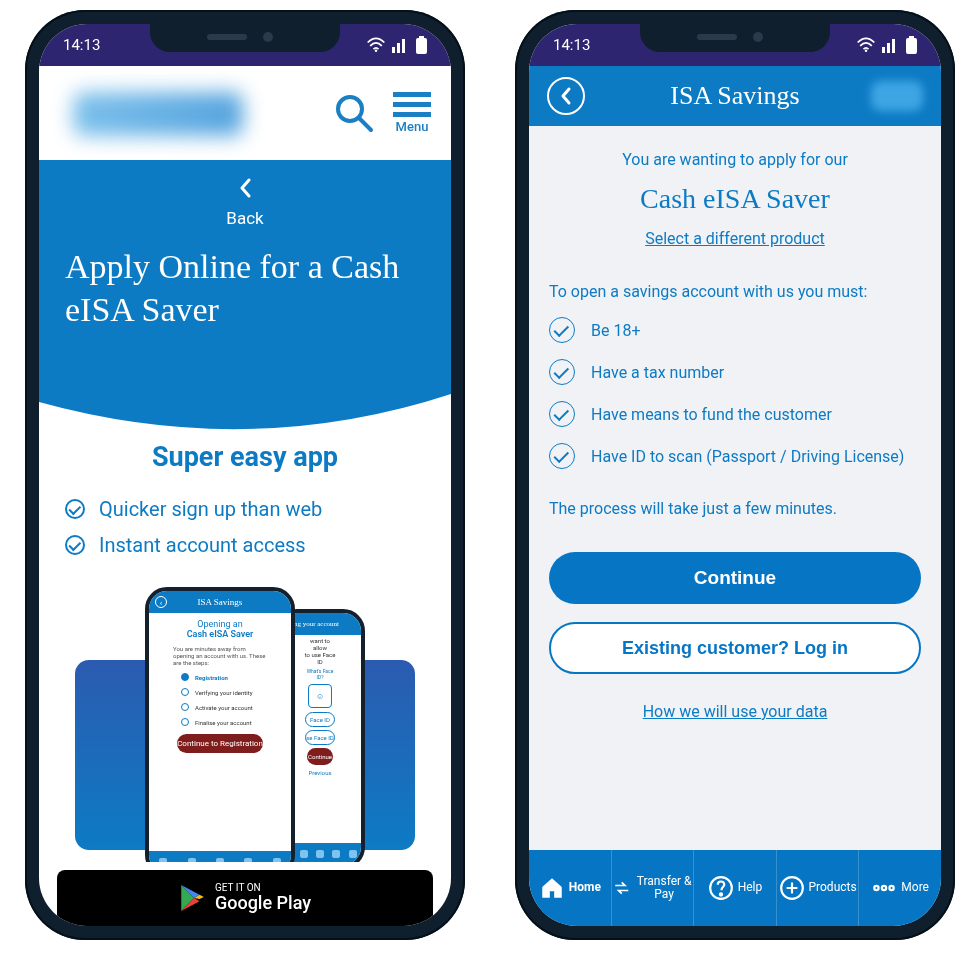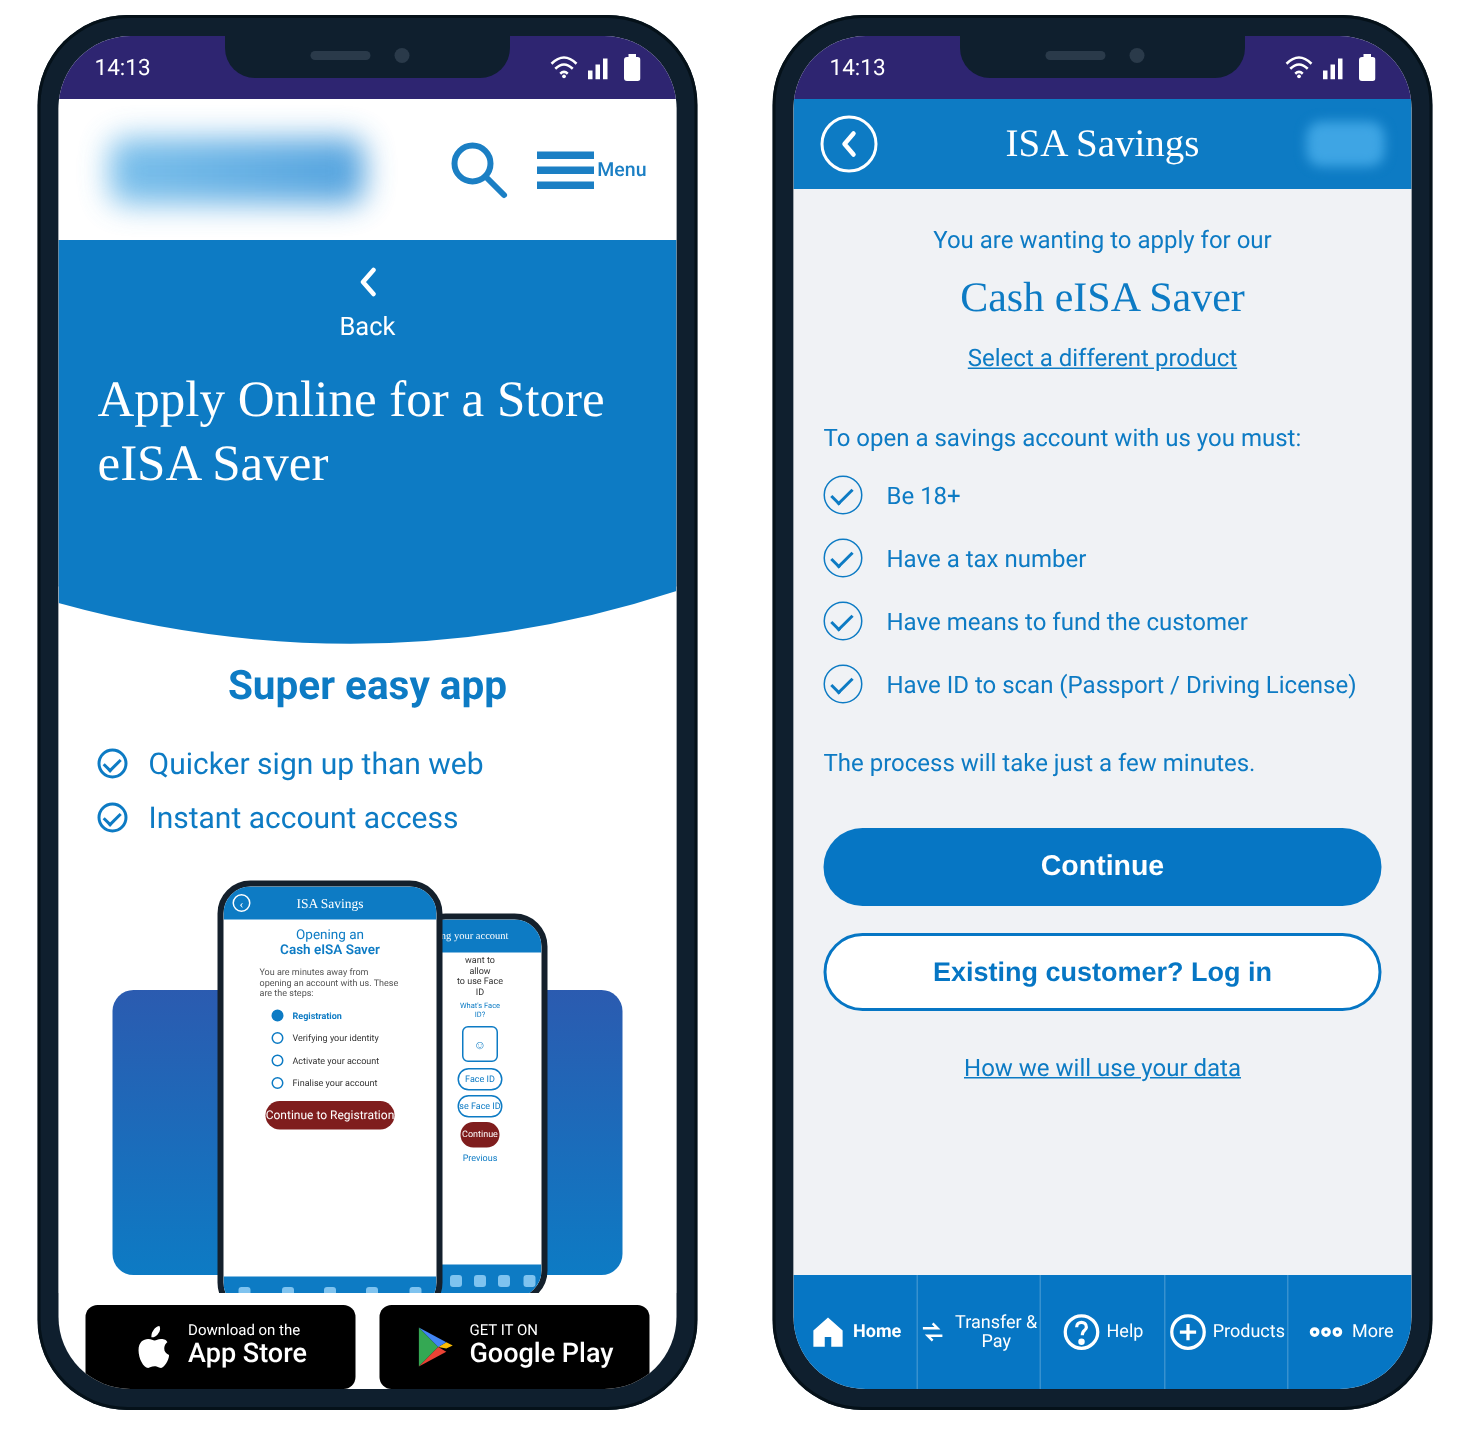--- a/index.html
+++ b/index.html
@@ -90,21 +90,21 @@
   .logo-blur {
     position:absolute;
     left:34px; top:68px;
     width:170px;height:44px;
     filter:blur(10px);
     background:linear-gradient(90deg,#5ab0e6 0%,#2a8cd6 100%);
     opacity:.8;
     border-radius:10px;
   }
   .search-ico { width:42px; height:42px; }
-  .menu-btn { display:flex; flex-direction:row; align-items:center; gap:2px;}
+  .menu-btn { display:flex; flex-direction:column; align-items:center; gap:2px;}
   .menu-btn .bars { display:flex; flex-direction:column; gap:5px;}
   .menu-btn .bars span { width:38px; height:5px; background:#1b7fc4; }
   .menu-btn .lbl { font-size:13px; color:#1b7fc4; font-weight:500;}
 
   .hero {
     background: #0d7bc4;
     color: #fff;
     padding: 18px 26px 60px;
     position: relative;
   }
@@ -349,21 +349,21 @@
       </div>
     </div>
 
     <div class="hero">
       <div class="hero-back">
         <svg width="14" height="20" viewBox="0 0 12 20">
             <path d="M10 2 L3 10 L10 18" fill="none" stroke="#fff" stroke-width="3" stroke-linecap="round" stroke-linejoin="round"></path>
           </svg>
         <span>Back</span>
       </div>
-      <div class="hero-title">Apply Online for a Store eISA Saver</div>
+      <div class="hero-title">Apply Online for a Cash eISA Saver</div>
     </div>
     <div class="hero-wave">
       <svg viewBox="0 0 412 46" preserveAspectRatio="none">
           <path d="M0 0 L412 0 L412 4 Q210 70 0 12 Z"></path>
         </svg>
     </div>
 
     <div class="p1-main">
       <div class="p1-subtitle">Super easy app</div>
       <div class="benefit-row">
@@ -434,26 +434,20 @@
               <span></span>
               <span></span>
               <span></span>
             </div>
         </div>
       </div>
     </div>
 
     <div class="store-row">
       <div class="store-badge">
-        <svg width="26" height="30" viewBox="0 0 24 28" fill="#fff">
-            <path d="M19 15c0-3 2-4 2-4-1-2-3-2-4-2-2 0-3 1-4 1s-2-1-4-1C6 9 3 11 3 16c0 5 3 11 6 11 1 0 2-1 4-1s2 1 4 1c2 0 5-5 5-8-2-1-3-2-3-4zM15 6c1-1 2-3 1-5-1 0-3 1-4 3-1 1-1 3-1 4 2 0 3-1 4-2z"></path>
-          </svg>
-        <div class="txt"><small>Download on the</small><b>App Store</b></div>
-      </div>
-      <div class="store-badge">
         <svg width="26" height="28" viewBox="0 0 24 26">
             <path fill="#34a853" d="M2 1l12 12L2 25z"></path>
             <path fill="#fbbc04" d="M14 13l5-3 4 2-4 2z"></path>
             <path fill="#ea4335" d="M2 25l12-12 5 3z"></path>
             <path fill="#4285f4" d="M2 1l17 9-5 3z"></path>
           </svg>
         <div class="txt"><small>GET IT ON</small><b>Google Play</b></div>
       </div>
     </div>
 

